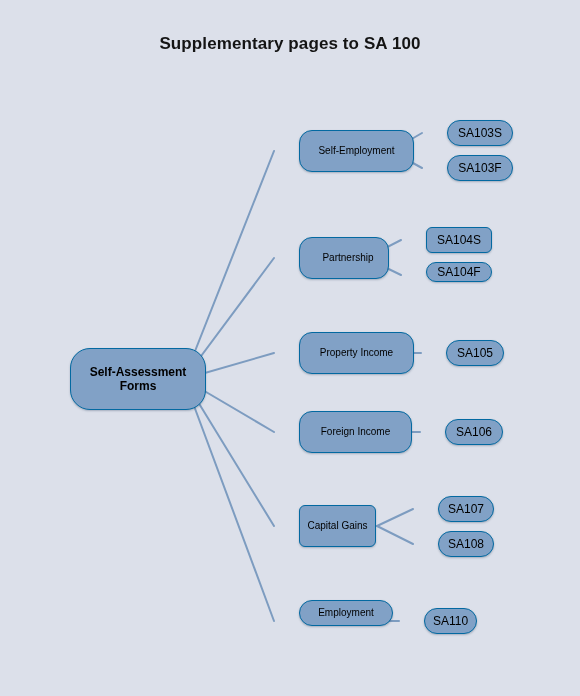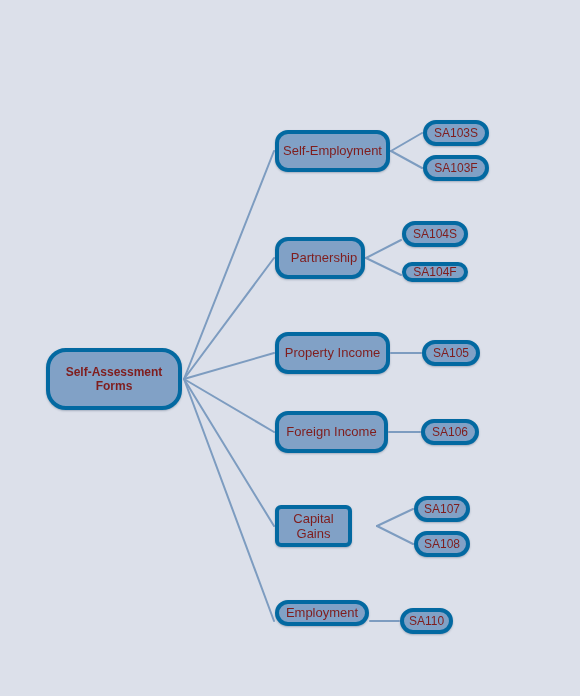--- a/index.html
+++ b/index.html
@@ -35,49 +35,51 @@
     text-align: center;
     font-size: 17px;
     font-weight: bold;
     color: #141414;
     letter-spacing: 0.1px;
   }
   .node {
     position: absolute;
     box-sizing: border-box;
     background: #81a1c6;
-    border: 4px solid #0369a1;
-    color: #7f1d1d;
+    border: 1px solid #0369a1;
+    color: #000000;
     display: flex;
     align-items: center;
     justify-content: center;
     text-align: center;
     box-shadow: 0 1px 2px rgba(60,80,110,0.35);
     line-height: 1.18;
+    margin-left: 24px;
   }
   .node.root {
     border-radius: 20px;
     font-weight: bold;
     font-size: 12px;
     white-space: pre-line;
   }
   .node.branch {
     border-radius: 13px;
-    font-size: 13px;
+    font-size: 10px;
   }
   .node.leaf {
     border-radius: 999px;
     font-size: 12px;
   }
 </style>
 </head>
 <body>
 
 <div id="canvas">
 
+  <div class="title">Supplementary pages to SA 100</div>
 
   <svg id="edges" viewBox="0 0 580 696">
       <line x1="184" y1="379" x2="274" y2="151" stroke="#7d9cc0" stroke-width="2" stroke-linecap="round"></line>
       <line x1="391" y1="151" x2="422" y2="133" stroke="#7d9cc0" stroke-width="2" stroke-linecap="round"></line>
       <line x1="391" y1="151" x2="422" y2="168" stroke="#7d9cc0" stroke-width="2" stroke-linecap="round"></line>
       <line x1="184" y1="379" x2="274" y2="258" stroke="#7d9cc0" stroke-width="2" stroke-linecap="round"></line>
       <line x1="366" y1="258" x2="401" y2="240" stroke="#7d9cc0" stroke-width="2" stroke-linecap="round"></line>
       <line x1="366" y1="258" x2="401" y2="275" stroke="#7d9cc0" stroke-width="2" stroke-linecap="round"></line>
       <line x1="184" y1="379" x2="274" y2="353" stroke="#7d9cc0" stroke-width="2" stroke-linecap="round"></line>
       <line x1="391" y1="353" x2="421" y2="353" stroke="#7d9cc0" stroke-width="2" stroke-linecap="round"></line>
@@ -90,21 +92,21 @@
       <line x1="370" y1="621" x2="399" y2="621" stroke="#7d9cc0" stroke-width="2" stroke-linecap="round"></line>
     </svg>
 
   <div id="nodes">
       <div class="node root" style="left: 46px; top: 348px; width: 136px; height: 62px;">Self-Assessment
 Forms</div>
       <div class="node branch" style="left: 275px; top: 130px; width: 115px; height: 42px;">Self-Employment</div>
       <div class="node leaf" style="left: 423px; top: 120px; width: 66px; height: 26px;">SA103S</div>
       <div class="node leaf" style="left: 423px; top: 155px; width: 66px; height: 26px;">SA103F</div>
       <div class="node branch" style="left: 275px; top: 237px; width: 90px; height: 42px; padding-left: 8px;">Partnership</div>
-      <div class="node leaf" style="left: 402px; top: 221px; width: 66px; height: 26px;">SA104S</div>
+      <div class="node leaf" style="left: 402px; top: 227px; width: 66px; height: 26px; border-radius: 6px;">SA104S</div>
       <div class="node leaf" style="left: 402px; top: 262px; width: 66px; height: 20px;">SA104F</div>
       <div class="node branch" style="left: 275px; top: 332px; width: 115px; height: 42px;">Property Income</div>
       <div class="node leaf" style="left: 422px; top: 340px; width: 58px; height: 26px;">SA105</div>
       <div class="node branch" style="left: 275px; top: 411px; width: 113px; height: 42px;">Foreign Income</div>
       <div class="node leaf" style="left: 421px; top: 419px; width: 58px; height: 26px;">SA106</div>
       <div class="node branch" style="left: 275px; top: 505px; width: 77px; height: 42px; border-radius: 6px;">Capital Gains</div>
       <div class="node leaf" style="left: 414px; top: 496px; width: 56px; height: 26px;">SA107</div>
       <div class="node leaf" style="left: 414px; top: 531px; width: 56px; height: 26px;">SA108</div>
       <div class="node branch" style="left: 275px; top: 600px; width: 94px; height: 26px;">Employment</div>
       <div class="node leaf" style="left: 400px; top: 608px; width: 53px; height: 26px;">SA110</div>

